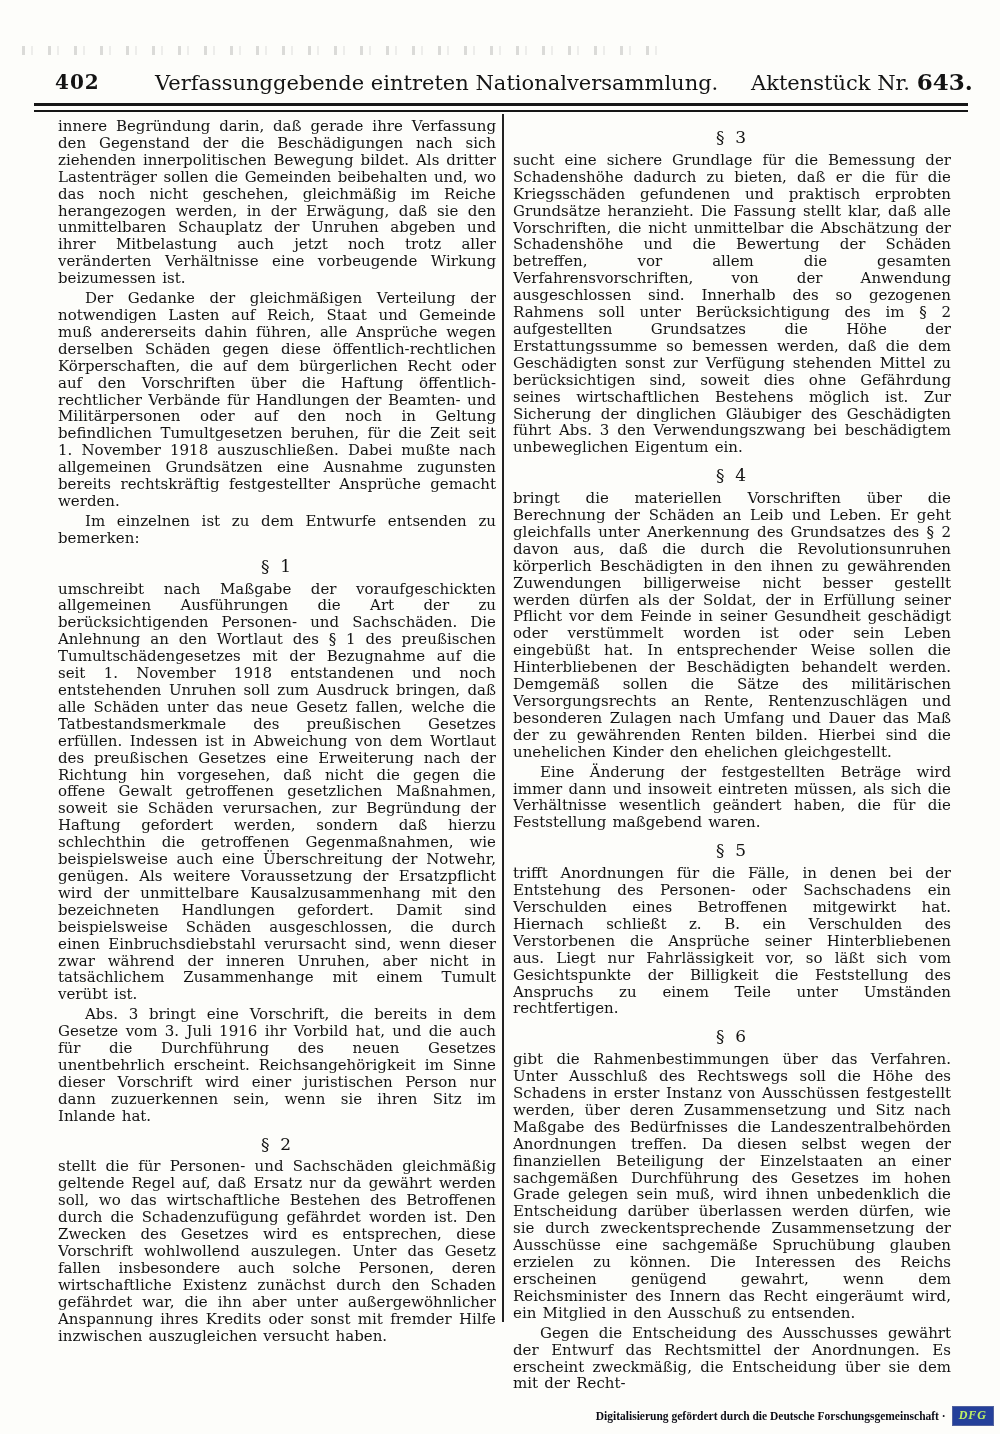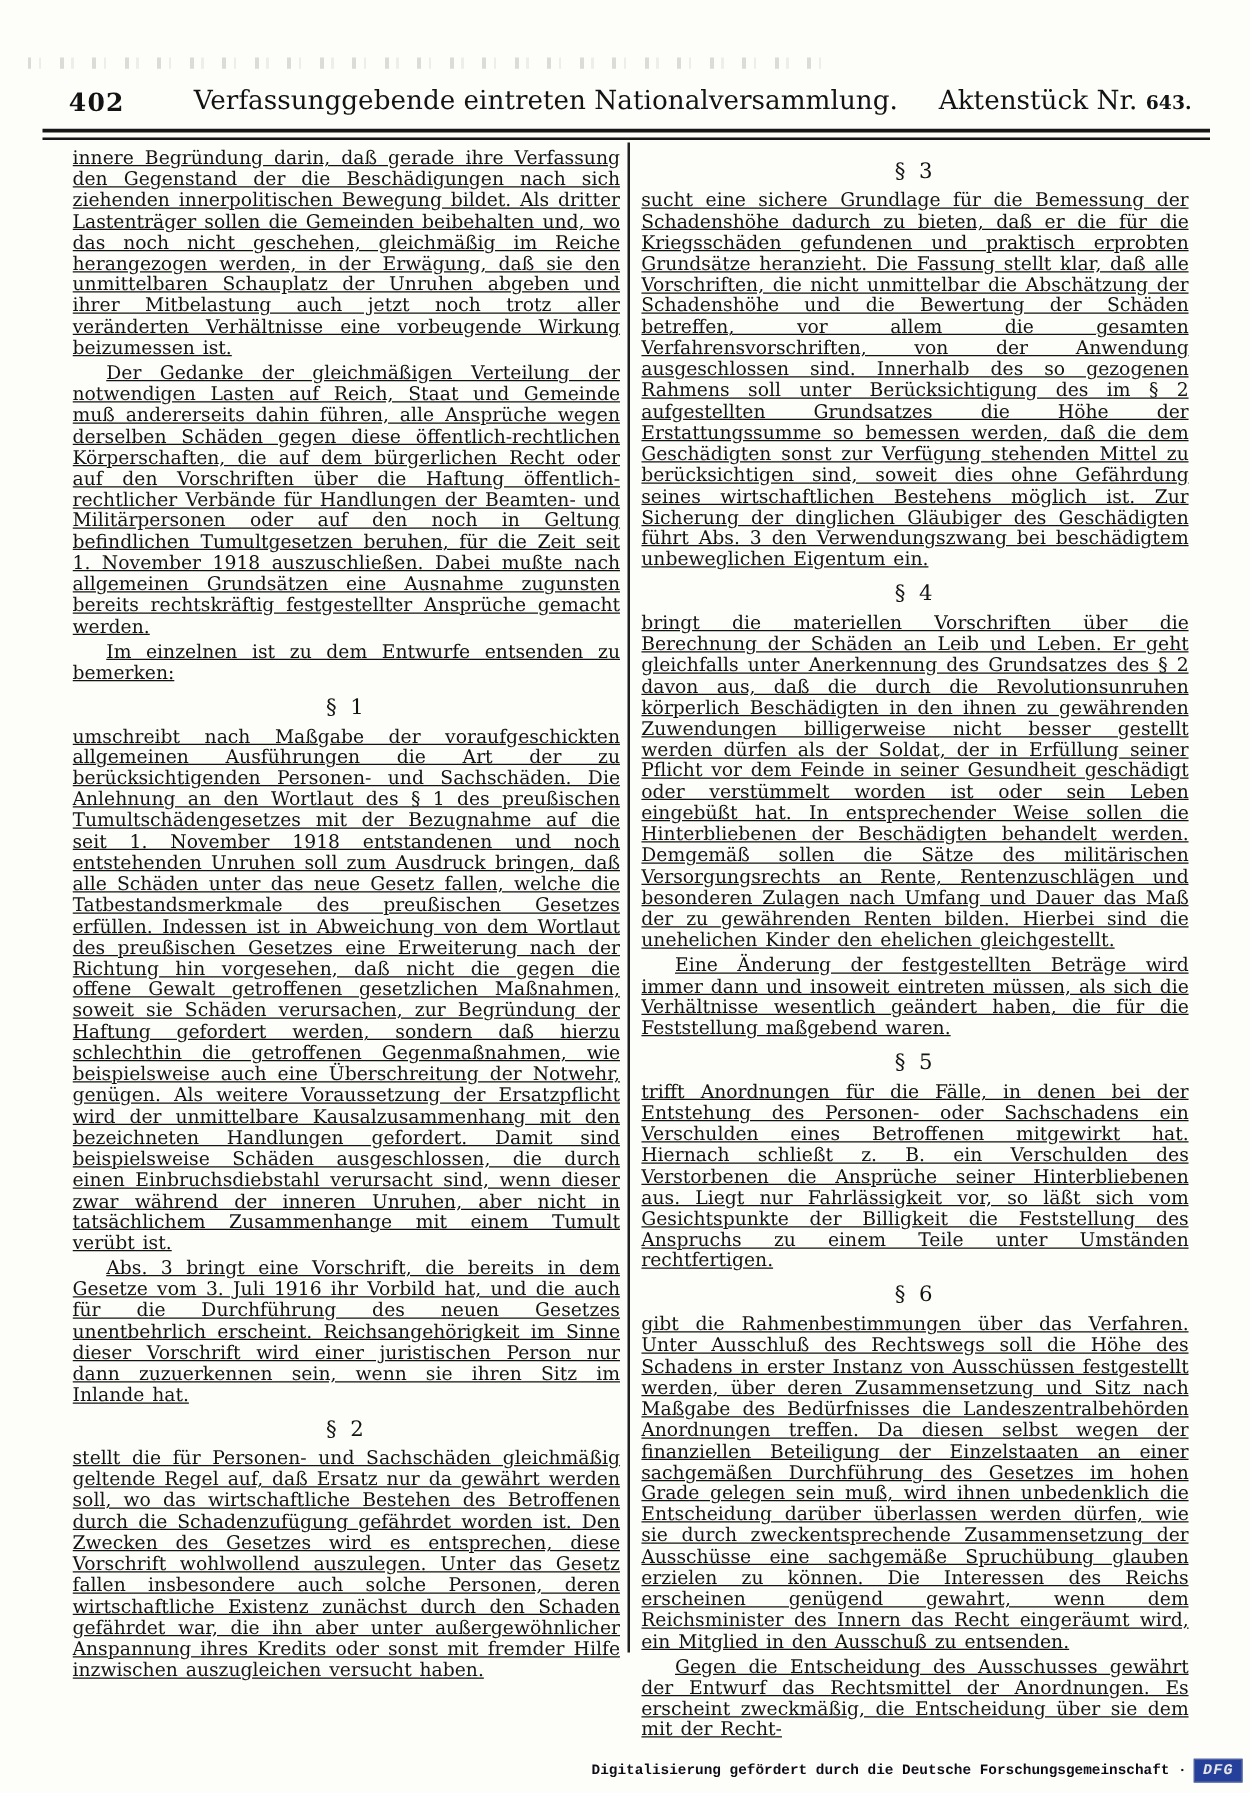--- a/index.html
+++ b/index.html
@@ -26,21 +26,21 @@
   .header { position: absolute; top: 66px; left: 35px; right: 35px; height: 36px; }
   .page-number {
     position: absolute; left: 20px; top: 4px;
     font-size: 20px; font-weight: bold; letter-spacing: 1px;
   }
   .header-title {
     position: absolute; left: 120px; right: 60px; top: 2px;
     text-align: center; font-size: 21px; white-space: nowrap;
   }
   .header-title .doc-ref { margin-left: 26px; }
-  .header-title .doc-ref b { font-size: 15px; }
+  .header-title .doc-ref b { font-size: 23px; }
 
   .double-rule {
     position: absolute; left: 34px; right: 32px; top: 103px;
     height: 4px;
     border-top: 3px solid #161616;
     border-bottom: 2px solid #161616;
   }
 
   .col-divider {
     position: absolute; left: 502px; top: 114px; height: 1208px;
@@ -50,37 +50,37 @@
   .column {
     position: absolute; top: 118px;
     font-size: 15px; line-height: 16.9px;
     text-align: justify;
     word-spacing: 1.5px;
     height: 1280px; overflow: hidden;
   }
   .column.left  { left: 58px;  width: 438px; }
   .column.right { left: 513px; width: 438px; }
 
-  .para { margin: 0 0 3px 0; text-decoration: underline; }
+  .para { margin: 0 0 3px 0; }
   .para.indent { text-indent: 27px; }
   .section-heading {
     text-align: center; font-size: 17px;
     margin: 11px 0 6px 0; text-indent: 0;
     letter-spacing: 2px;
   }
 
   .footer {
     position: absolute; right: 6px; bottom: 8px;
     display: flex; align-items: center; gap: 6px;
-    font-family: Liberation Mono, monospace;
+    font-family: Liberation Serif, serif;
     font-size: 11.5px; font-weight: bold; color: #0c0c16;
   }
   .dfg-logo {
     display: inline-block;
-    color: #e5e5e5;
+    color: #bef264;
     font-style: italic; font-weight: bold; font-size: 12px;
     padding: 1px 6px 2px 6px;
     letter-spacing: 1px;
     border: 1px solid #51619e;
   }
 </style>
 </head>
 <body>
 
 <div class="page">

